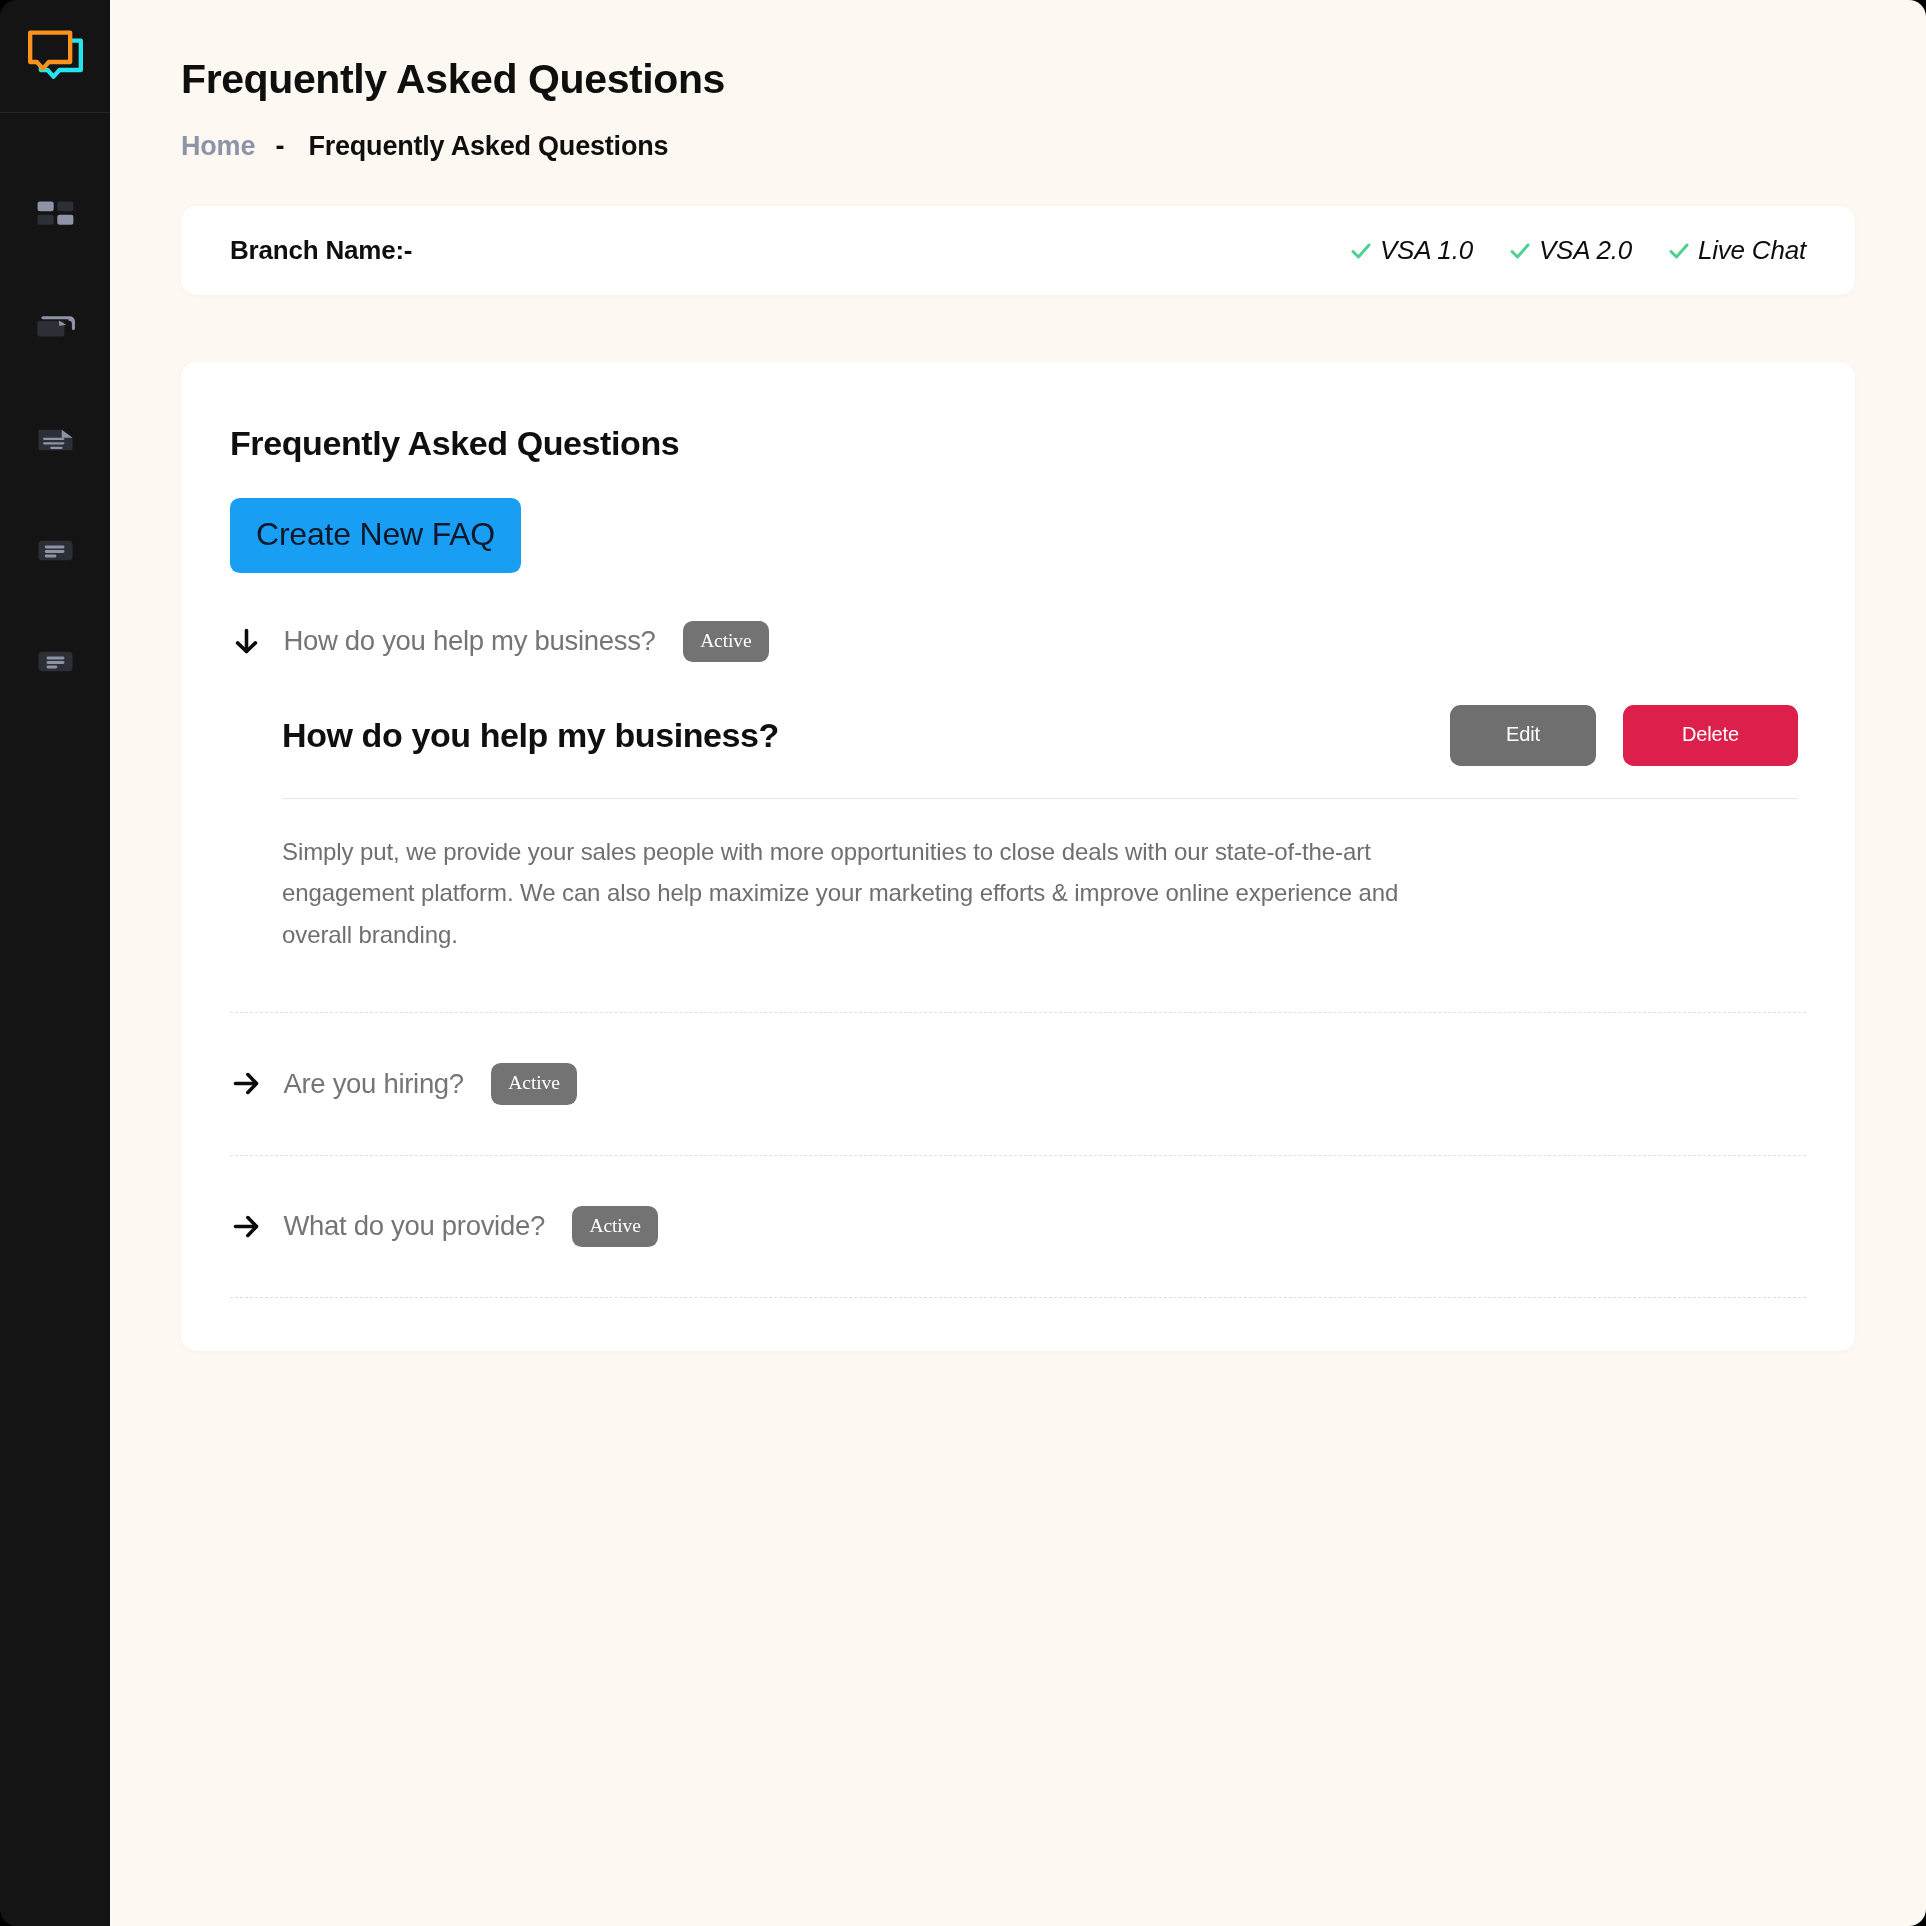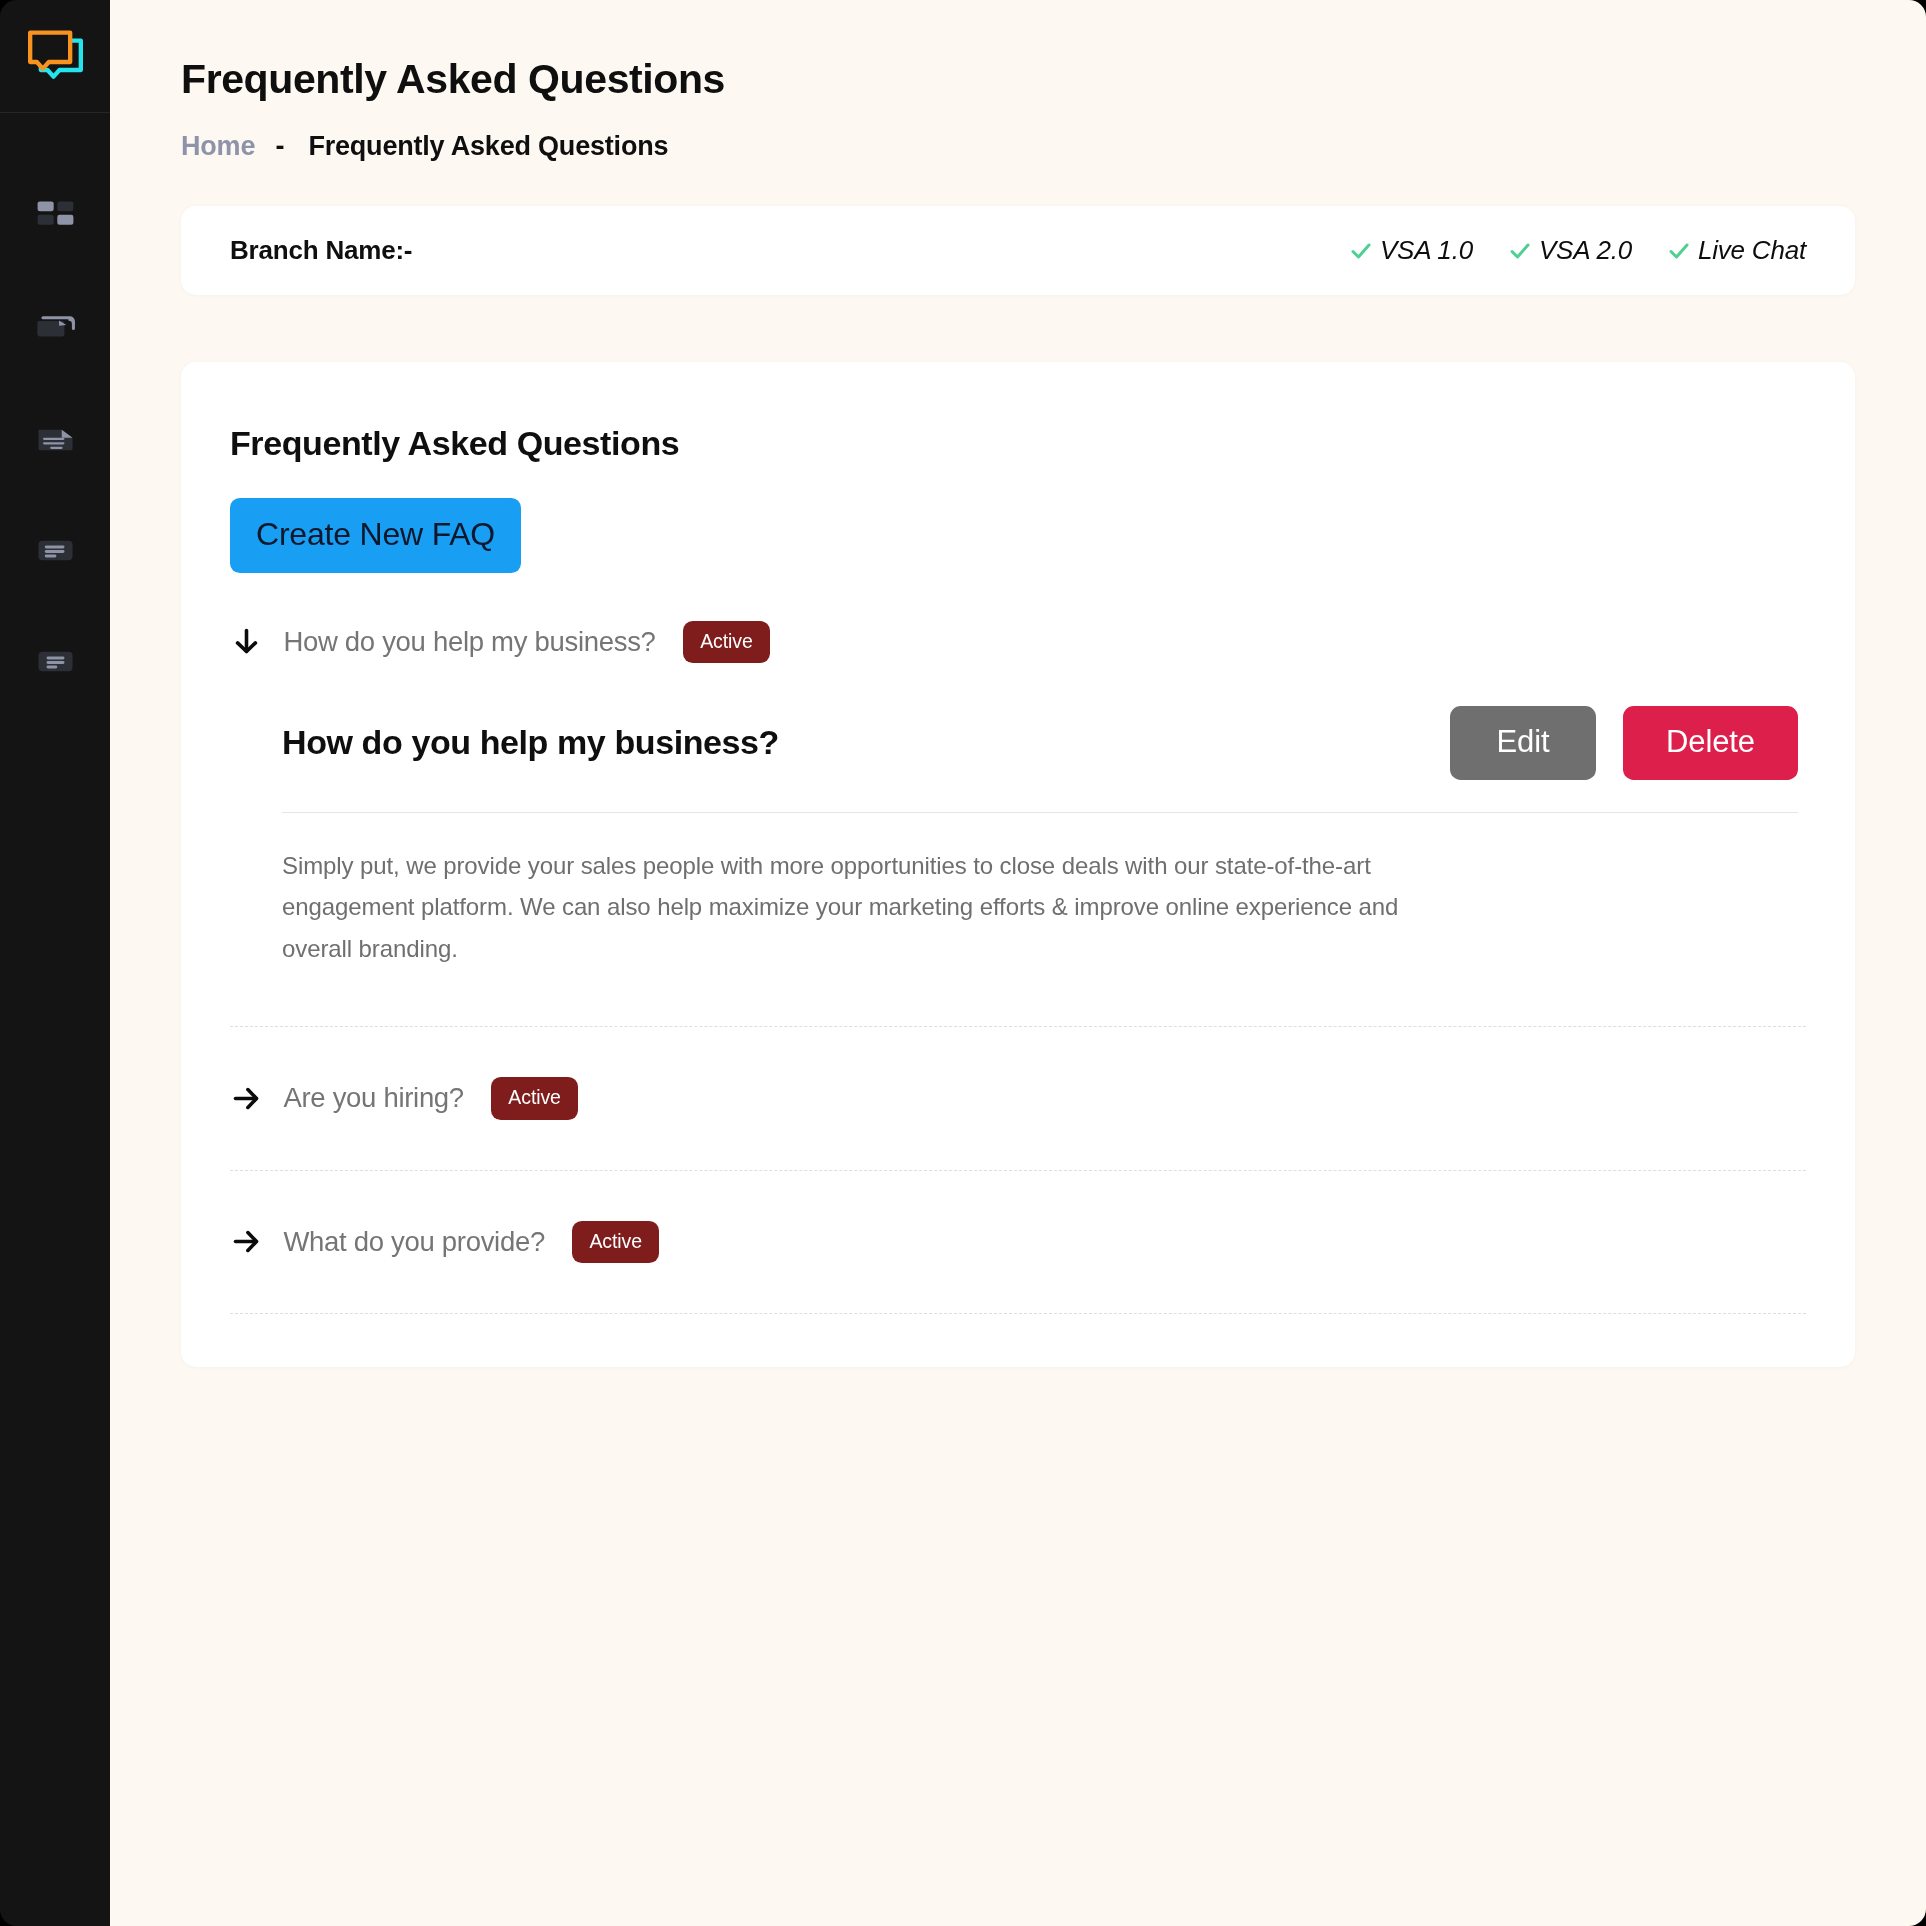--- a/index.html
+++ b/index.html
@@ -158,27 +158,28 @@
     font-size: 27.5px;
     color: #757575;
     letter-spacing: -0.3px;
     white-space: nowrap;
   }
   .badge {
     margin-left: 27.5px;
     display: inline-flex;
     align-items: center;
     justify-content: center;
-    background: #7f1d1d;
+    background: #737373;
     color: #ffffff;
     border-radius: 9.8px;
     font-size: 19.5px;
     padding: 9px 17px 10.7px 17px;
     letter-spacing: -0.1px;
     white-space: nowrap;
+    font-family: Liberation Serif, serif;
   }
 
   .faq-panel {
     margin-top: 43px;
     padding-left: 52px;
     padding-right: 8px;
   }
   .faq-panel-head {
     display: flex;
     align-items: center;
@@ -189,21 +190,21 @@
     font-weight: 700;
     color: #0f0f0f;
     letter-spacing: -0.4px;
   }
   .faq-panel-actions { display: flex; align-items: center; gap: 27px; }
   .btn-edit, .btn-delete {
     border: none;
     border-radius: 10.7px;
     color: #ffffff;
     font-family: "Liberation Sans", sans-serif;
-    font-size: 31px;
+    font-size: 20px;
     letter-spacing: -0.1px;
     padding: 18px 0 19.5px 0;
     cursor: pointer;
     text-align: center;
   }
   .btn-edit { background: #6f6f6f; width: 146px; }
   .btn-delete { background: #dd1f4c; width: 175px; }
 
   .faq-panel-rule {
     margin-top: 32px;

